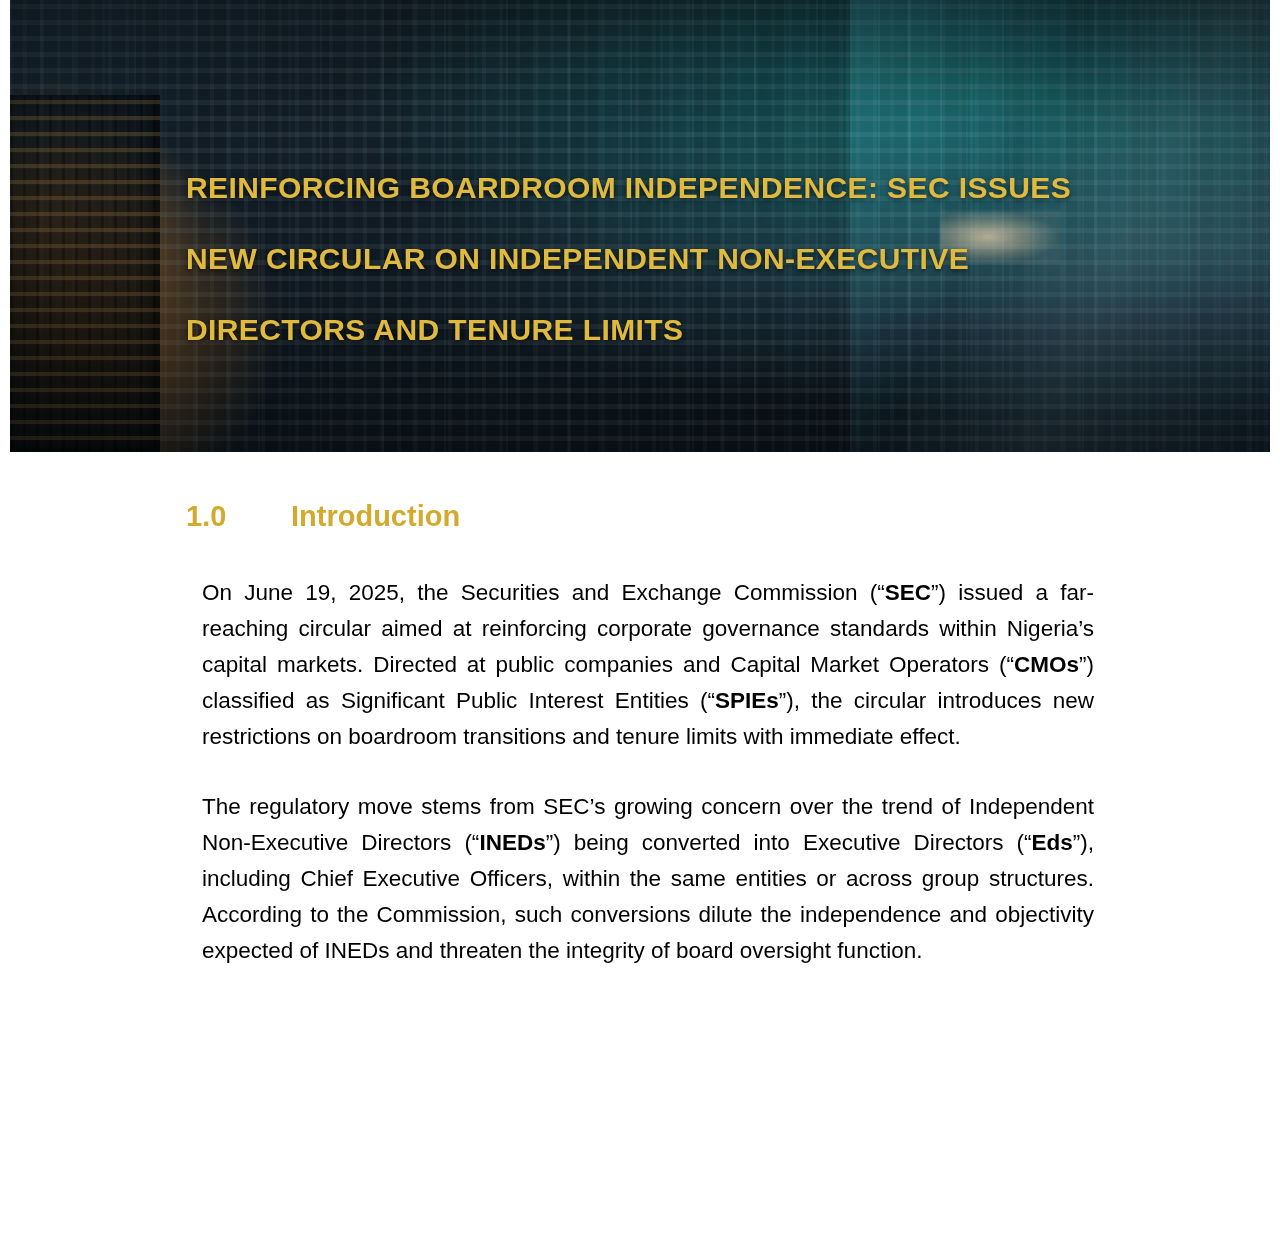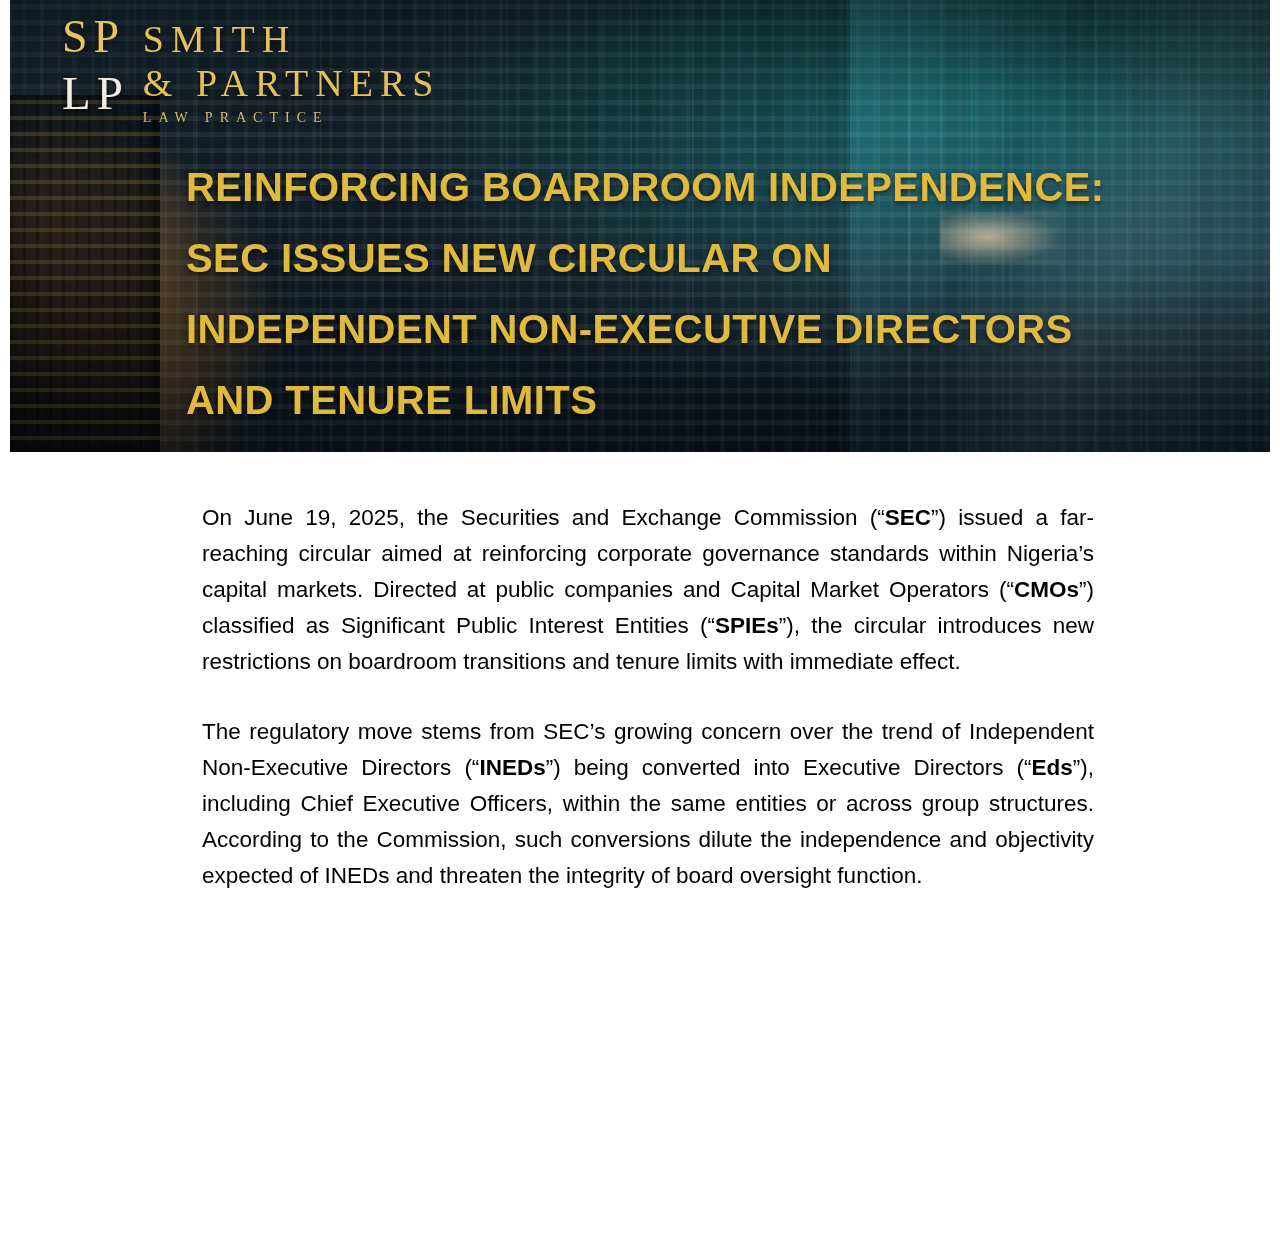--- a/index.html
+++ b/index.html
@@ -184,21 +184,21 @@
     color: #d9bb6b;
   }
 
   
   .hero-title {
     position: absolute;
     left: 176px;
     top: 152px;
     width: 940px;
     font-family: "Liberation Sans", sans-serif;
-    font-size: 40px;
+    font-size: 30px;
     font-weight: bold;
     letter-spacing: 0.4px;
     line-height: 71px;
     color: #e0b93f;
     text-shadow: 0 2px 5px rgba(0,0,0,0.55);
   }
 
   
   .content {
     position: relative;
@@ -232,36 +232,29 @@
   <div class="hero">
     <div class="hero-photo"></div>
     <div class="hero-towers"></div>
     <div class="hero-windows"></div>
     <div class="hero-block-left"></div>
     <div class="hero-glass">
       <div class="hero-glass-lit"></div>
     </div>
     <div class="hero-vignette"></div>
 
-    <div class="logo">
-      <div class="logo-mark">
-        <span>SP</span>
-        <span class="mark-line2">LP</span>
-      </div>
-      <div class="logo-words">
-        <span class="w1">SMITH</span>
-        <span class="w2">&amp; PARTNERS</span>
-        <span class="w3">LAW PRACTICE</span>
-      </div>
-    </div>
 
     <div class="hero-title">REINFORCING BOARDROOM INDEPENDENCE: SEC ISSUES NEW CIRCULAR ON INDEPENDENT NON-EXECUTIVE DIRECTORS AND TENURE LIMITS</div>
   </div>
 
   <div class="content">
 
+    <h2 class="section-heading">
+      <span class="num">1.0</span>
+      <span>Introduction</span>
+    </h2>
 
     <p class="body"><span>On June 19, 2025, the Securities and Exchange Commission (“</span><b>SEC</b><span>”) issued a far-reaching circular aimed at reinforcing corporate governance standards within Nigeria’s capital markets. Directed at public companies and Capital Market Operators (“</span><b>CMOs</b><span>”) classified as Significant Public Interest Entities (“</span><b>SPIEs</b><span>”), the circular introduces new restrictions on boardroom transitions and tenure limits with immediate effect.</span></p>
 
     <p class="body"><span>The regulatory move stems from SEC’s growing concern over the trend of Independent Non-Executive Directors (“</span><b>INEDs</b><span>”) being converted into Executive Directors (“</span><b>Eds</b><span>”), including Chief Executive Officers, within the same entities or across group structures. According to the Commission, such conversions dilute the independence and objectivity expected of INEDs and threaten the integrity of board oversight function.</span></p>
 
   </div>
 </div>
 
 </body></html>

